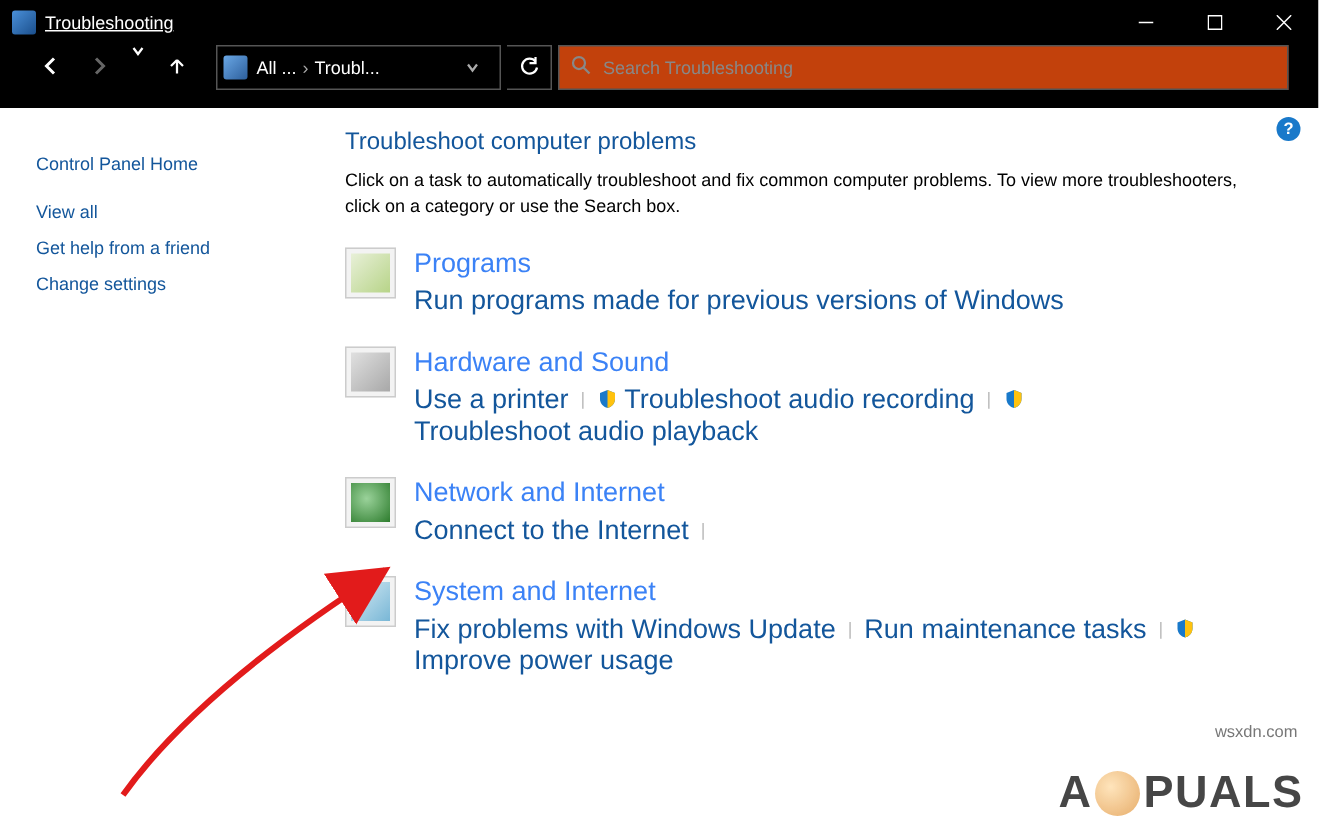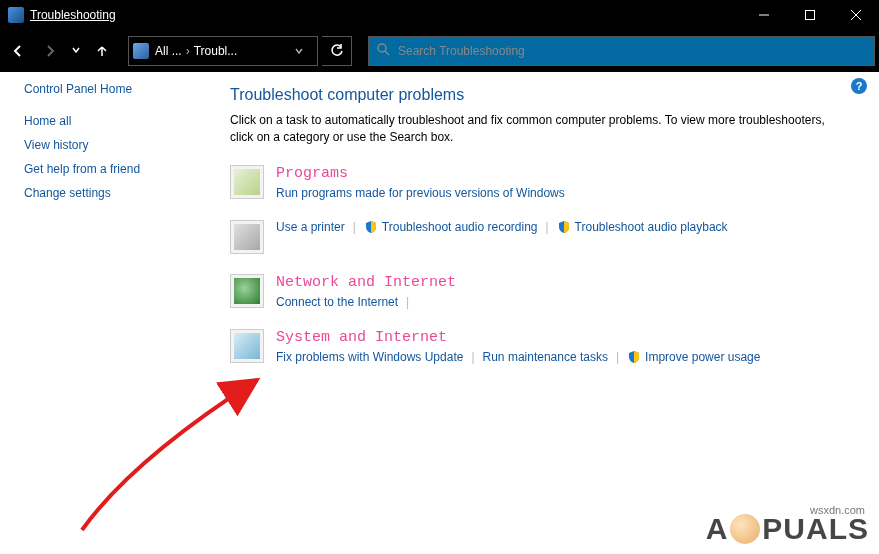--- a/index.html
+++ b/index.html
@@ -6,66 +6,66 @@
 body { font-family: "Segoe UI", Tahoma, sans-serif; font-size: 12px; background: #fff; width: 879px; height: 554px; overflow: hidden; position: relative; }
 
 
 .titlebar { background: #000; height: 30px; display: flex; align-items: center; color: #fff; padding-left: 8px; text-decoration: underline; }
 .titlebar-icon { width: 16px; height: 16px; background: linear-gradient(135deg,#4a90d9,#1b4f8c); border-radius: 2px; margin-right: 6px; display: inline-block; }
 .titlebar-title { flex: 1; font-size: 12px; }
 .win-controls { display: flex; }
 .win-btn { width: 46px; height: 30px; display: flex; align-items: center; justify-content: center; color: #fff; font-size: 10px; cursor: pointer; }
 
 
-.navbar { background: #000; height: 42px; display: flex; align-items: center; padding: 0 4px; gap: 4px; }
+.navbar { background: #000; height: 42px; display: flex; align-items: flex-start; padding: 0 20px; gap: 4px; }
 .nav-btn { width: 28px; height: 28px; display: flex; align-items: center; justify-content: center; color: #fff; cursor: pointer; border-radius: 0; }
 .nav-chevron { font-size: 8px; color: #fff; margin: 0 4px; }
 .addressbar { display: flex; align-items: center; background: #000; border: 1px solid #555; height: 30px; flex: 0 0 190px; margin-left: 8px; padding: 0 4px; color: #fff; }
 .addressbar-icon { width: 16px; height: 16px; background: linear-gradient(135deg,#6aa8e6,#2d5f9c); border-radius: 2px; margin-right: 6px; }
 .addressbar-crumb { font-size: 12px; cursor: pointer; }
 .addressbar-sep { margin: 0 4px; color: #aaa; }
 .addr-dd { width: 28px; height: 28px; display:flex;align-items:center;justify-content:center;color:#aaa;cursor:pointer;margin-left:auto; }
 .refresh-btn { width: 30px; height: 30px; display:flex;align-items:center;justify-content:center;color:#fff;cursor:pointer;border:1px solid #555;border-left:none; }
-.searchbar { display: flex; align-items:center; background:#0369a1; border:1px solid #555; height:30px; flex:1; margin-left:12px; padding:0 8px; color:#888; }
+.searchbar { display: flex; align-items:center; background:#c2410c; border:1px solid #555; height:30px; flex:1; margin-left:0; padding:0 8px; color:#888; }
 .searchbar input { background: transparent; border: none; outline: none; color: #fff; font-size: 12px; flex: 1; }
 .searchbar input::placeholder { color: #888; }
 .search-icon { margin-right: 8px; color: #888; }
 
 
 .content { display: flex; height: calc(554px - 72px); background: #fff; position: relative; }
-.sidebar { width: 210px; padding: 10px 0 0 24px; }
+.sidebar { width: 210px; padding: 30px 0 0 24px; }
 .sidebar .home { color: #13569b; font-size: 12px; margin-bottom: 18px; cursor: pointer; }
 .sidebar .link { color: #13569b; font-size: 12px; margin-bottom: 10px; cursor: pointer; }
 
 .main { flex:1; padding: 14px 18px 0 20px; position: relative; }
 .help-icon { position: absolute; top: 6px; right: 12px; width: 16px; height: 16px; background:#1979ca;color:#fff;border-radius:50%;display:flex;align-items:center;justify-content:center;font-size:11px;font-weight:bold;cursor:pointer; }
 .page-title { color: #13569b; font-size: 16px; margin-bottom: 8px; }
 .page-desc { color: #000; font-size: 12px; line-height: 1.45; margin-bottom: 18px; max-width: 620px; }
 
 .category { display:flex; margin-bottom: 20px; }
 .cat-icon { width: 34px; height: 34px; margin-right: 12px; flex-shrink:0; border:1px solid #ccc; background:#f3f3f3; position:relative; overflow:hidden; }
 .cat-icon::after{content:"";position:absolute;inset:3px;background:linear-gradient(135deg,#dfe9f5,#a9c6e6);}
 .cat-icon.prog::after{background:linear-gradient(135deg,#e8f0d8,#b7d488);}
 .cat-icon.hw::after{background:linear-gradient(135deg,#e0e0e0,#a8a8a8);}
 .cat-icon.net::after{background:radial-gradient(circle at 40% 40%,#9ad29a,#2d7c2d);}
 .cat-icon.sys::after{background:linear-gradient(135deg,#d8ecf5,#79b7d6);}
 .cat-body { flex:1; }
-.cat-title { color:#ec4899; font-size:15px; margin-bottom:4px; cursor:pointer;font-family:Liberation Mono, monospace; }
+.cat-title { color:#3b82f6; font-size:18px; margin-bottom:4px; cursor:pointer; }
 .cat-links { display:flex; flex-wrap:wrap; align-items:center; gap:0; }
-.cat-link { color:#13569b; font-size:12px; cursor:pointer;text-align:center; }
+.cat-link { color:#13569b; font-size:18px; cursor:pointer;text-align:center; }
 .link-sep { color:#bbb; margin:0 8px; }
 .shield { width:14px;height:14px;display:inline-block;margin-right:4px;vertical-align:-2px; }
 .shield svg{width:14px;height:14px;}
 
 .arrow { position:absolute; left:72px; top:348px; pointer-events:none; }
 .arrow svg { overflow: visible; }
 
 .watermark { position:absolute; right:10px; bottom:8px; font-size:30px; font-weight:bold; color:#333; letter-spacing:1px; opacity:0.9; display:flex;align-items:center; pointer-events:none; }
 .watermark .face{width:30px;height:30px;border-radius:50%;background:radial-gradient(circle at 35% 35%,#ffe2b5,#e5a45a);display:inline-block;margin:0 2px;position:relative;}
-.wsx { position:absolute; right:14px; bottom:38px; font-size:11px; color:#777; pointer-events:none;}
+.wsx { position:absolute; right:14px; bottom:60px; font-size:11px; color:#777; pointer-events:none;}
 
 </style>
 </head>
 <body>
 
 <div class="titlebar">
   <span class="titlebar-icon"></span>
   <span class="titlebar-title">Troubleshooting</span>
   <div class="win-controls">
     <div class="win-btn">
@@ -136,22 +136,21 @@
     </span>
     <input type="text" placeholder="Search Troubleshooting" style="">
   </div>
 </div>
 
 <div class="content">
   <span class="help-icon">?</span>
 
   <div class="sidebar">
     <div class="home">Control Panel Home</div>
-    <div class="link">Home all</div>
-    <div class="link">View history</div>
+    <div class="link">View all</div>
     <div class="link">Get help from a friend</div>
     <div class="link">Change settings</div>
   </div>
 
   <div class="main">
     <div class="page-title">Troubleshoot computer problems</div>
     <div class="page-desc">Click on a task to automatically troubleshoot and fix common computer problems. To view more troubleshooters, click on a category or use the Search box.</div>
 
     <div class="category">
       <div class="cat-icon prog"></div>
@@ -159,20 +158,21 @@
         <div class="cat-title">Programs</div>
         <div class="cat-links">
           <span class="cat-link">Run programs made for previous versions of Windows</span>
         </div>
       </div>
     </div>
 
     <div class="category">
       <div class="cat-icon hw"></div>
       <div class="cat-body">
+        <div class="cat-title">Hardware and Sound</div>
         <div class="cat-links">
           <span class="cat-link">Use a printer</span>
           <span class="link-sep">|</span>
           <span class="shield"><svg viewBox="0 0 14 14">
                 <path d="M7 1 L12 3 V7 C12 10 9.5 12.5 7 13 C4.5 12.5 2 10 2 7 V3 Z" fill="#1979ca"></path>
                 <path d="M7 1 L12 3 V7 C12 10 9.5 12.5 7 13 V1 Z" fill="#ffc20e"></path>
               </svg></span>
           <span class="cat-link">Troubleshoot audio recording</span>
           <span class="link-sep">|</span>
           <span class="shield"><svg viewBox="0 0 14 14">

